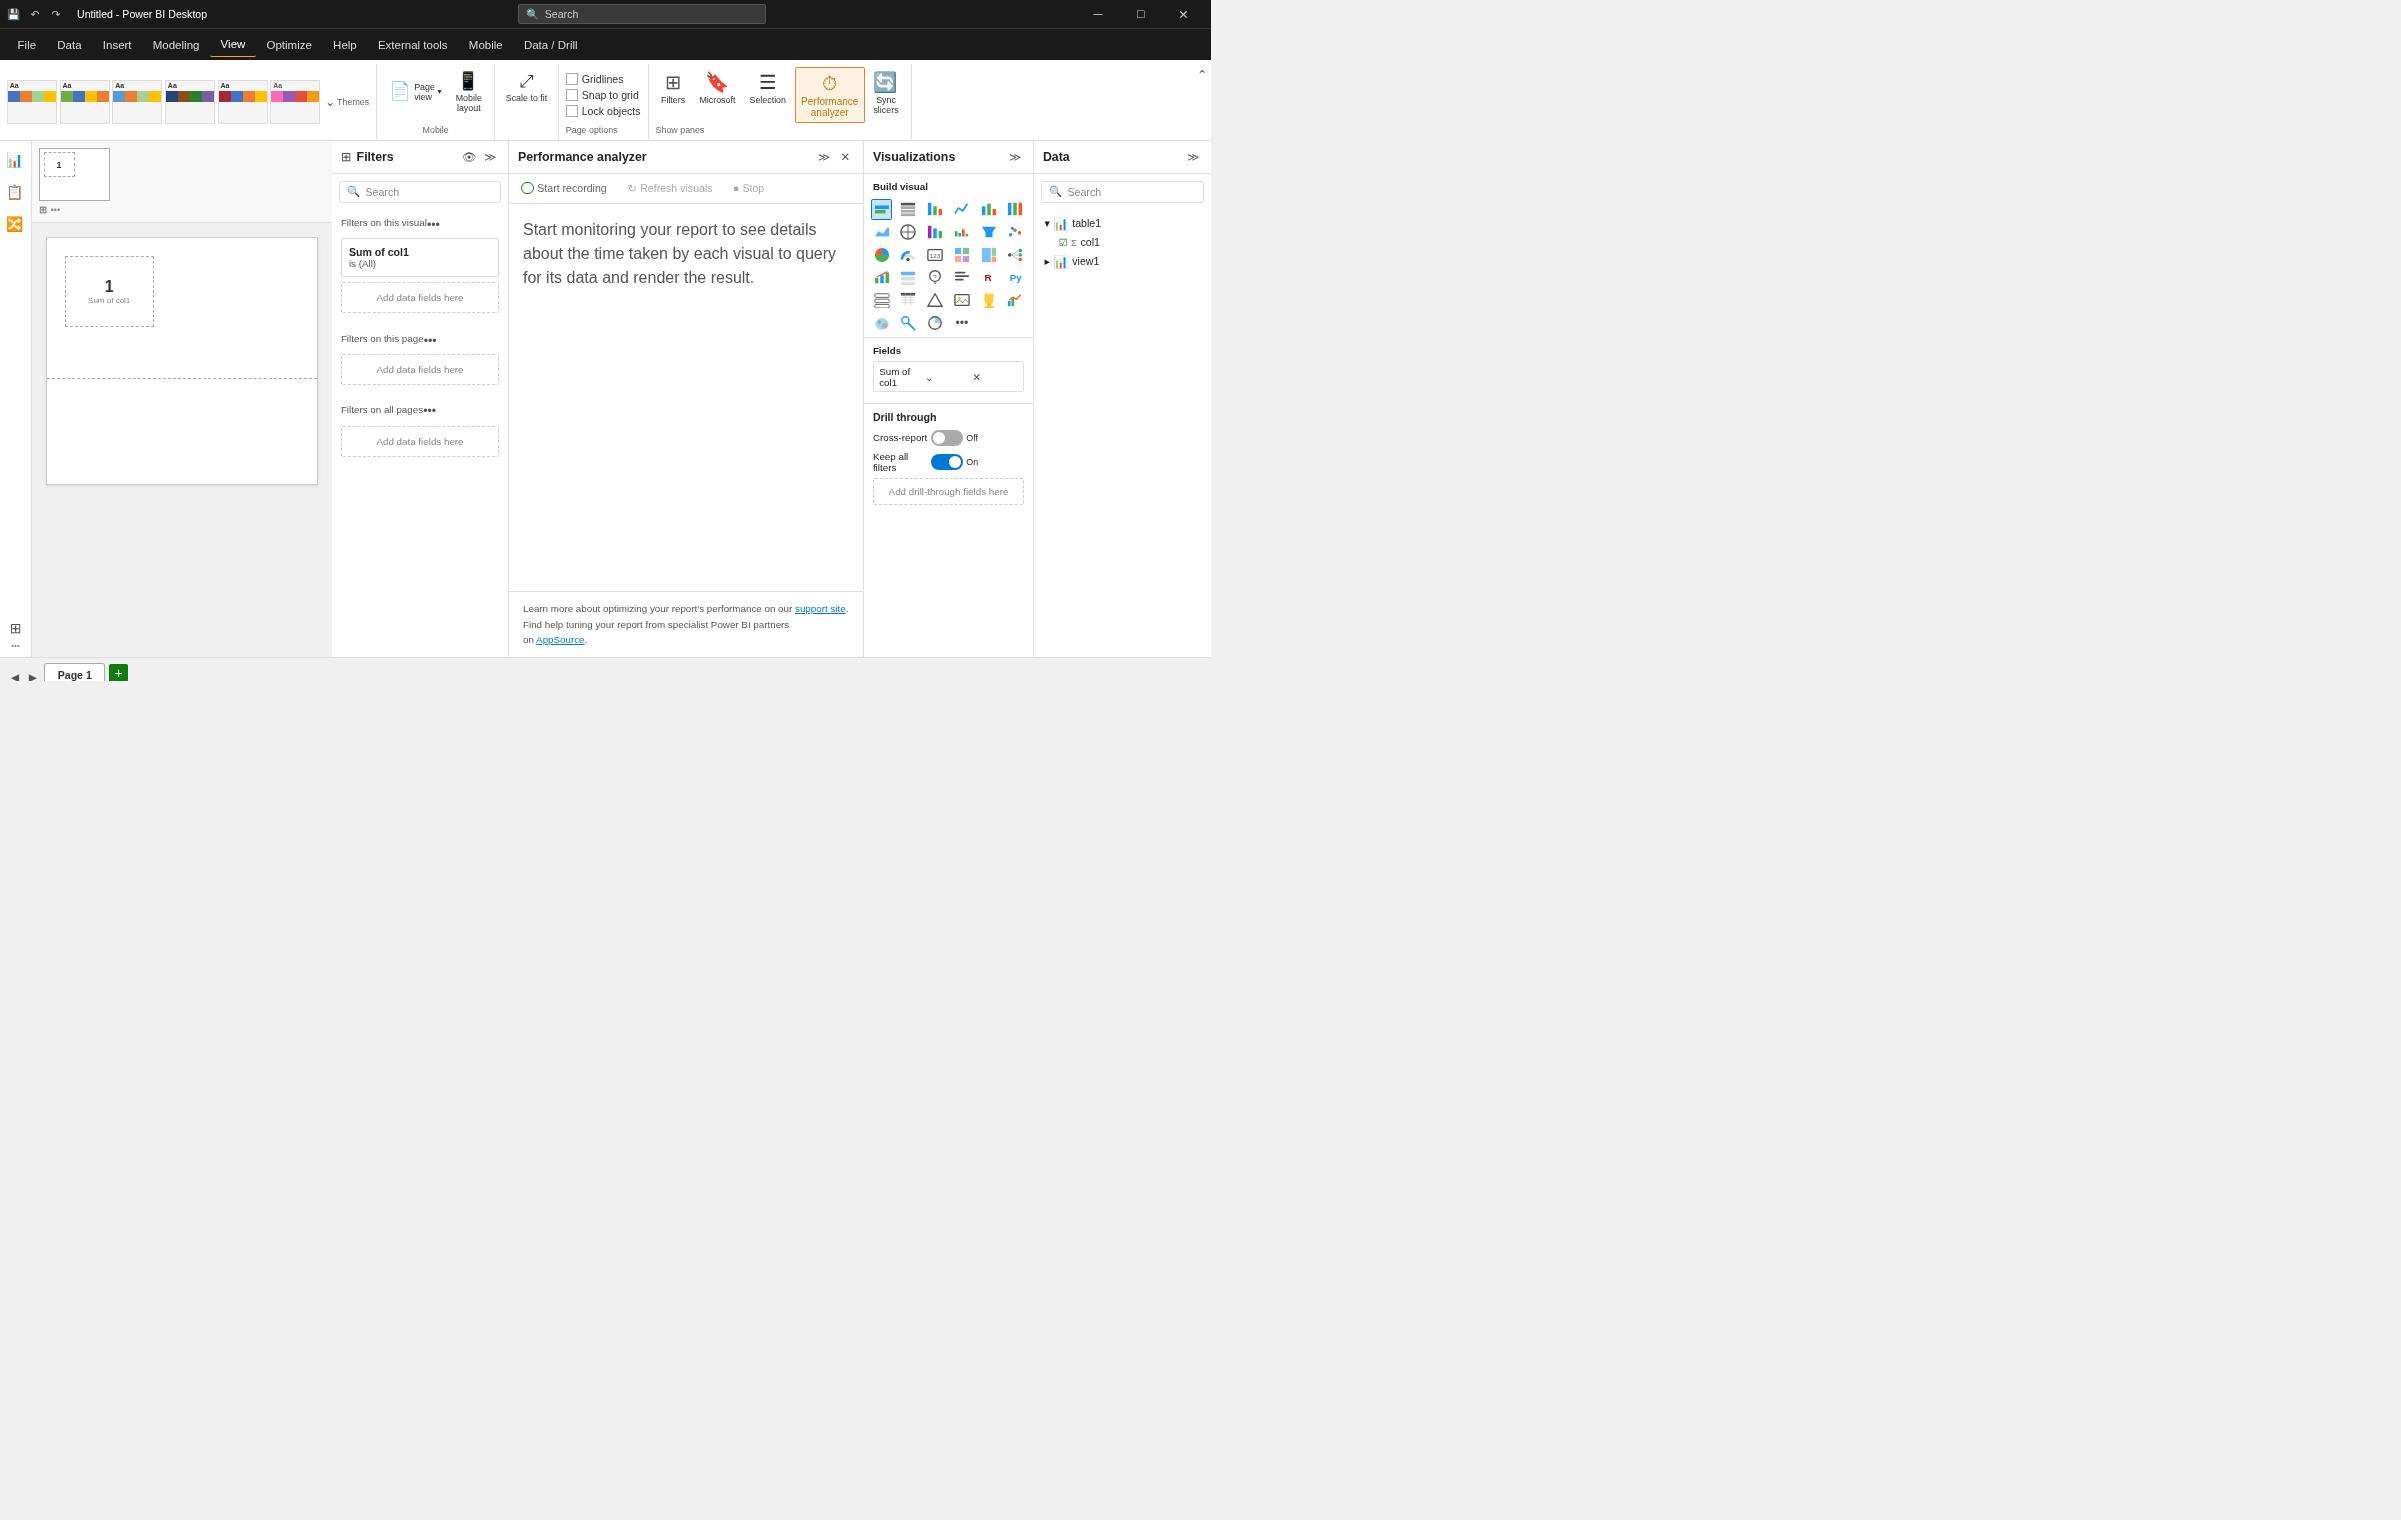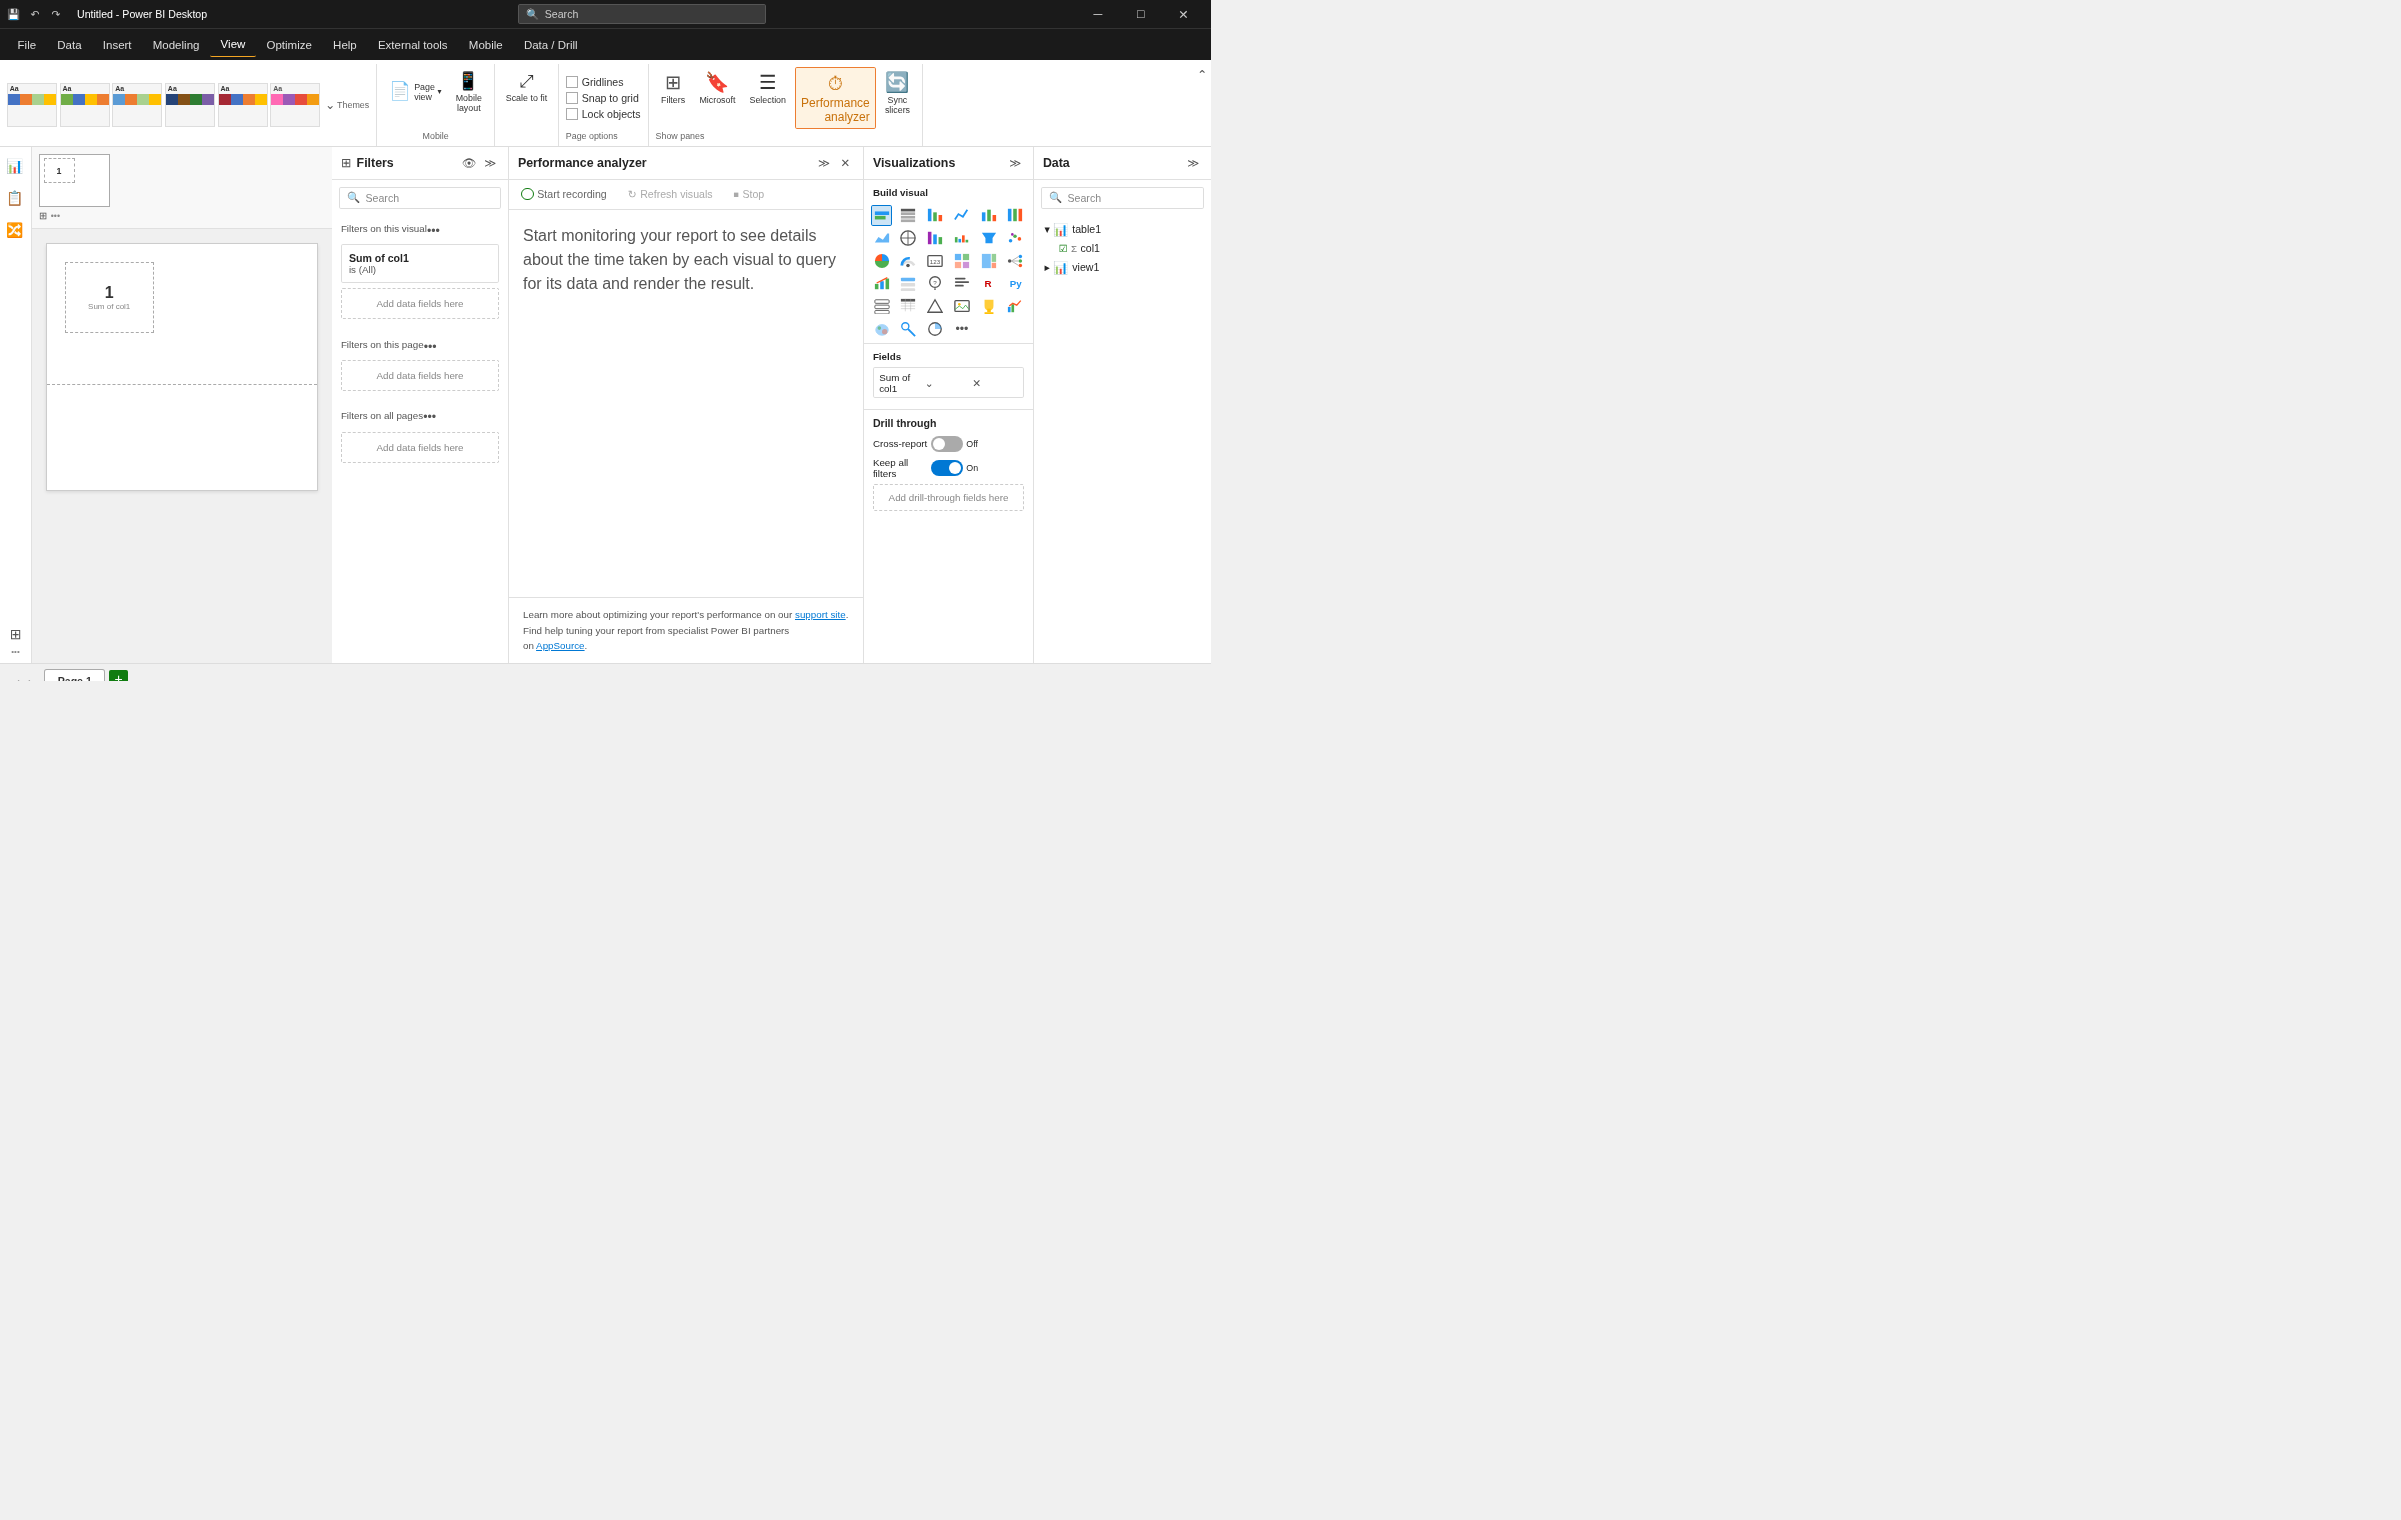--- a/index.html
+++ b/index.html
@@ -508,21 +508,21 @@
         <div style="font-size:8.9px;">Microsoft</div>
       </div>
 
       <div class="ribbon-btn">
         <span style="font-size:19.5px;">☰</span>
         <div style="font-size:8.9px;">Selection</div>
       </div>
 
       <div class="ribbon-btn active-perf-btn">
         <span style="font-size:19.5px;color:#c8720c;">⏱</span>
-        <div style="font-size:12px;text-align:right;color:#c8720c;">Performance<br>analyzer</div>
+        <div style="font-size:10px;text-align:center;color:#c8720c;">Performance<br>analyzer</div>
       </div>
 
       <div class="ribbon-btn">
         <span style="font-size:19.5px;">🔄</span>
         <div style="font-size:8.9px;text-align:center;">Sync<br>slicers</div>
       </div>
     </div>
     <div style="font-size:8.9px;color:#666;padding:1.8px 0;">Show panes</div>
   </div>
 

